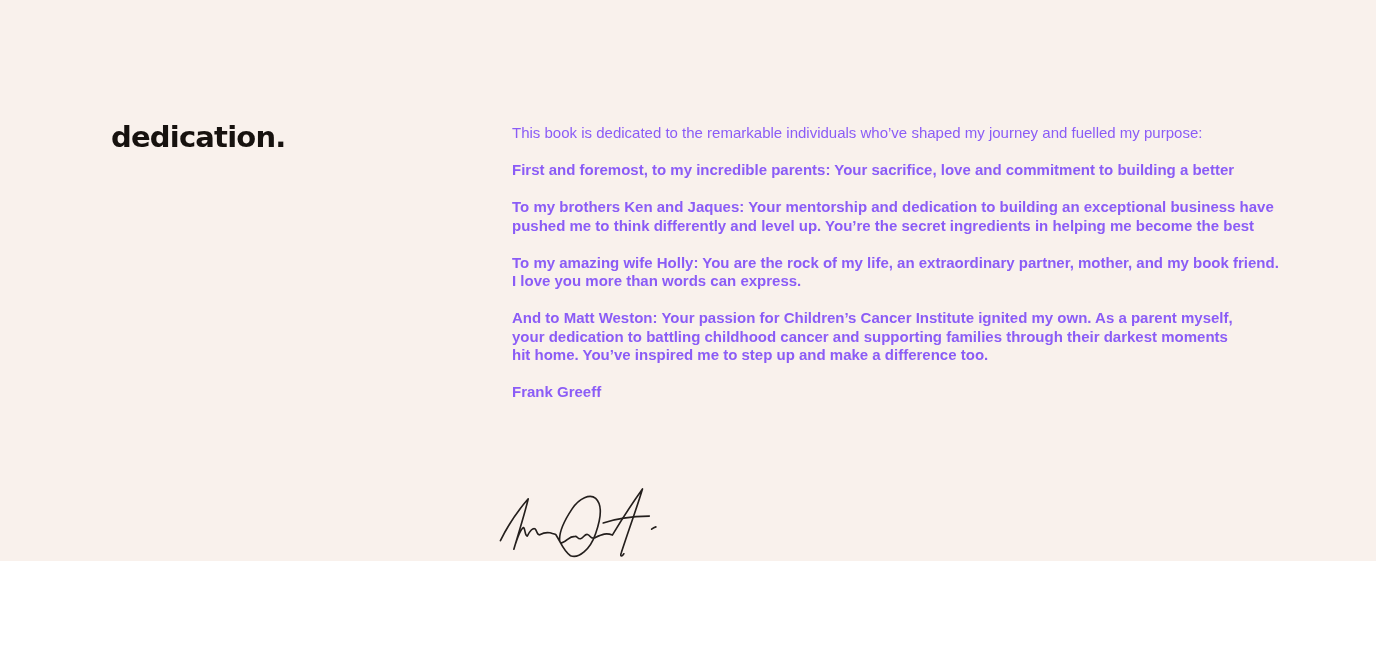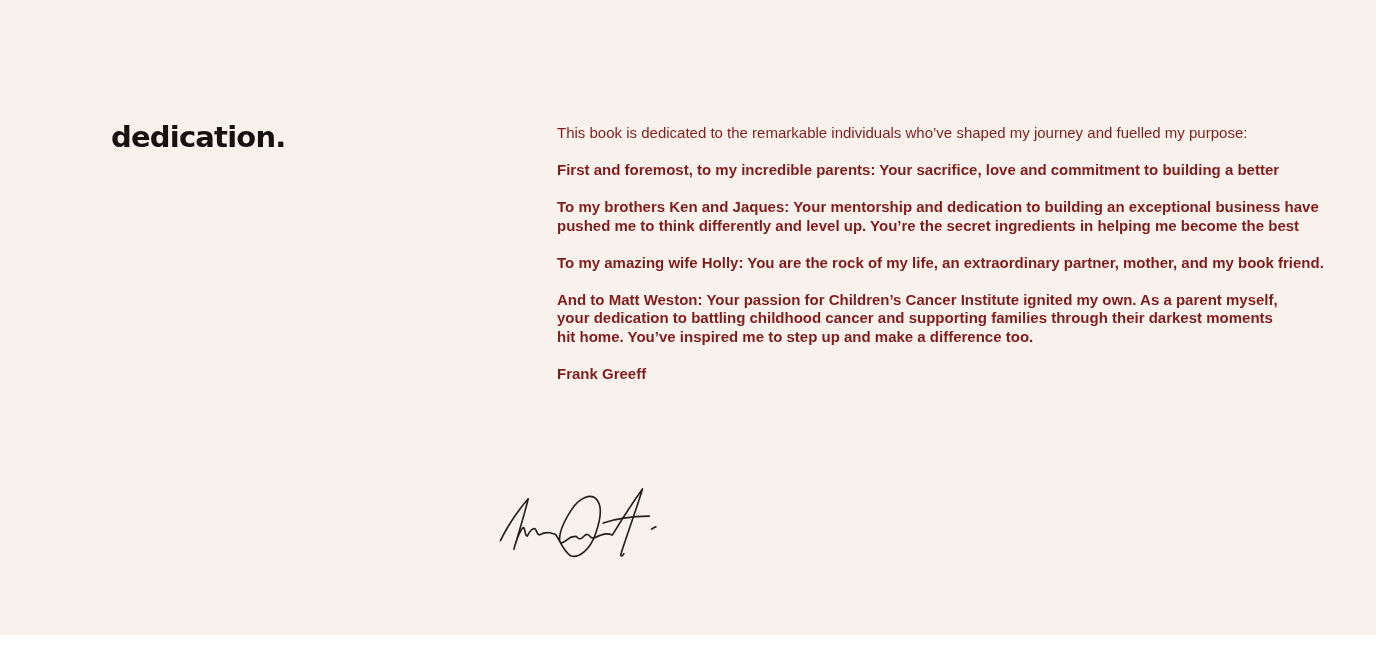--- a/index.html
+++ b/index.html
@@ -3,42 +3,41 @@
 <meta charset="utf-8">
 <style>
   html, body { margin: 0; padding: 0; }
   body {
     width: 1376px; height: 667px;
     overflow: hidden;
     font-family: "Liberation Sans", sans-serif;
   }
   .page {
     position: relative;
-    width: 1376px; height: 635px;
+    width: 1376px; height: 561px;
     background: #f9f1ec;
   }
   .title {
     position: absolute;
     left: 111px; top: 123px;
     font-family: "DejaVu Sans", sans-serif;
     font-weight: bold;
     font-size: 29px;
     line-height: 29px;
     letter-spacing: -0.8px;
     color: #17120f;
   }
   .body-text {
     position: absolute;
     left: 512px; top: 124px;
-    color: #7f1d1d;
+    color: #8b5cf6;
     font-size: 15px;
     line-height: 18.5px;
     letter-spacing: 0px;
     white-space: nowrap;
-    margin-left: 45px;
   }
   .para + .para { margin-top: 18.5px; font-weight: bold; }
   .signature {
     position: absolute;
     left: 497px; top: 486px;
     width: 161px; height: 72px;
   }
   .signature svg { display: block; width: 100%; height: 100%; }
 </style>
 </head>
@@ -58,20 +57,21 @@
       <div>First and foremost, to my incredible parents: Your sacrifice, love and commitment to building a better</div>
     </div>
 
     <div class="para">
       <div>To my brothers Ken and Jaques: Your mentorship and dedication to building an exceptional business have</div>
       <div>pushed me to think differently and level up. You’re the secret ingredients in helping me become the best</div>
     </div>
 
     <div class="para">
       <div>To my amazing wife Holly: You are the rock of my life, an extraordinary partner, mother, and my book friend.</div>
+      <div>I love you more than words can express.</div>
     </div>
 
     <div class="para">
       <div>And to Matt Weston: Your passion for Children’s Cancer Institute ignited my own. As a parent myself,</div>
       <div>your dedication to battling childhood cancer and supporting families through their darkest moments</div>
       <div>hit home. You’ve inspired me to step up and make a difference too.</div>
     </div>
 
     <div class="para">
       <div>Frank Greeff</div>

